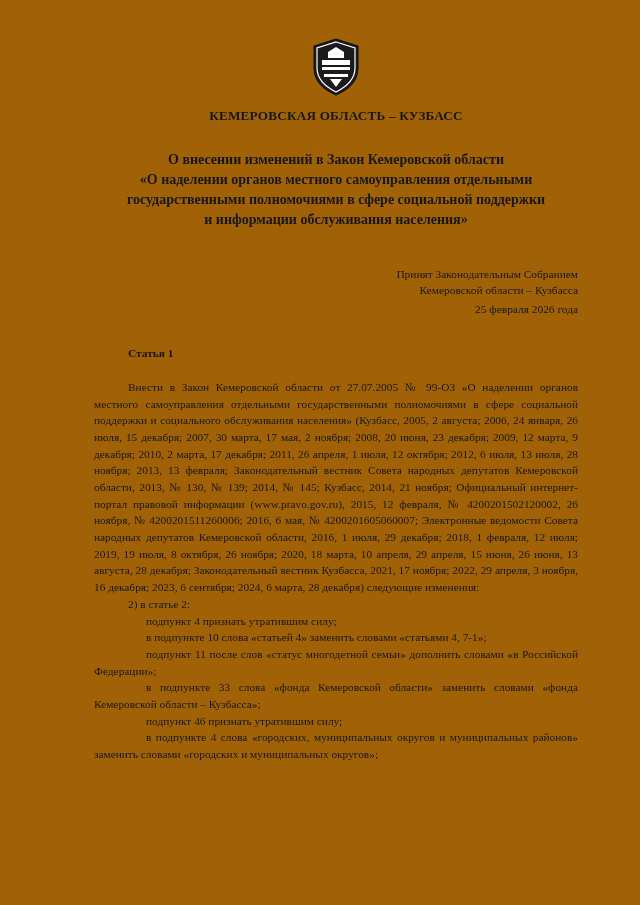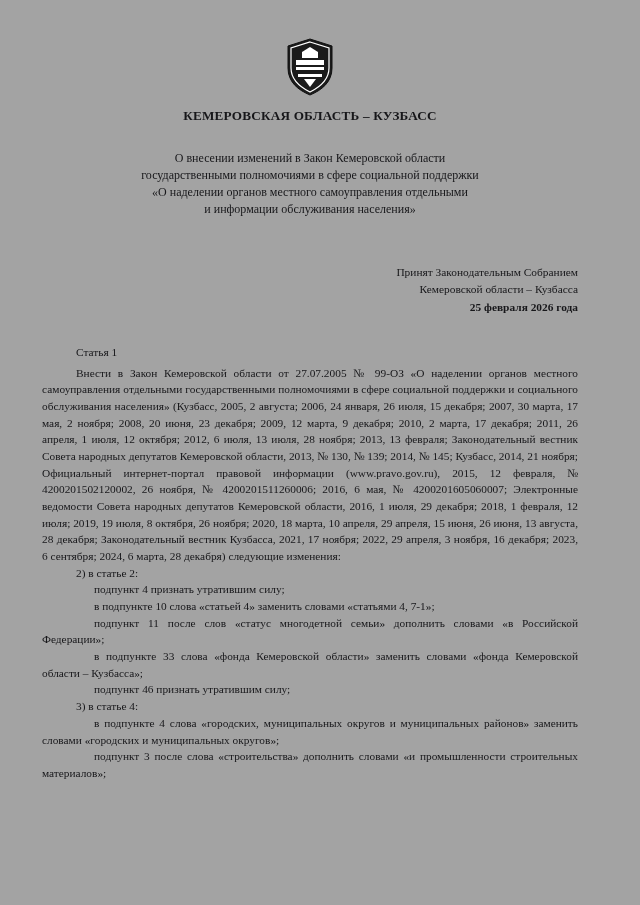--- a/index.html
+++ b/index.html
@@ -12,22 +12,22 @@
     height: 905px;
     font-family: "Liberation Serif", serif;
     color: #17171a;
     overflow: hidden;
   }
   .page {
     position: relative;
     width: 640px;
     height: 905px;
     box-sizing: border-box;
-    padding: 34px 62px 10px 42px;
-    background: #a3a3a3;
+    padding: 34px 62px 10px 94px;
+    background: #a16207;
   }
   .emblem-wrap {
     display: flex;
     justify-content: center;
     align-items: flex-start;
     height: 62px;
     margin-top: 4px;
   }
   .emblem {
     width: 52px;
@@ -42,45 +42,45 @@
   }
   .doc-type {
     text-align: center;
     font-size: 13px;
     font-weight: bold;
     margin-top: 24px;
     letter-spacing: 0.4px;
   }
   .doc-title {
     text-align: center;
-    font-size: 12px;
-    font-weight: normal;
+    font-size: 14px;
+    font-weight: bold;
     line-height: 1.42;
     margin-top: 26px;
     padding: 0 14px;
   }
   .adoption {
-    margin-top: 46px;
+    margin-top: 36px;
     text-align: right;
     font-size: 11.4px;
     line-height: 1.45;
   }
   .adoption .date {
-    font-weight: bold;
+    font-weight: normal;
     display: block;
     margin-top: 2px;
   }
   .article-head {
     margin-top: 30px;
     font-size: 11.4px;
-    font-weight: normal;
+    font-weight: bold;
     text-indent: 34px;
   }
   .body-text {
-    margin-top: 7px;
+    margin-top: 20px;
     font-size: 11.35px;
     line-height: 1.47;
     text-align: justify;
     text-justify: inter-word;
   }
   .para {
     text-indent: 34px;
     margin: 0;
     padding: 0;
   }
@@ -106,39 +106,37 @@
       <rect x="14" y="36" width="24" height="3" fill="#ffffff"></rect>
       <path d="M20 41 L32 41 L26 49 Z" fill="#ffffff"></path>
     </svg>
   </div>
 
   <div class="region-title">КЕМЕРОВСКАЯ ОБЛАСТЬ – КУЗБАСС</div>
 
 
   <div class="doc-title">
     <div>О внесении изменений в Закон Кемеровской области</div>
+    <div>«О наделении органов местного самоуправления отдельными</div>
     <div>государственными полномочиями в сфере социальной поддержки</div>
-    <div>«О наделении органов местного самоуправления отдельными</div>
     <div>и информации обслуживания населения»</div>
   </div>
 
   <div class="adoption">
     <div>Принят Законодательным Собранием</div>
     <div>Кемеровской области – Кузбасса</div>
     <div class="date">25 февраля 2026 года</div>
   </div>
 
   <div class="article-head">Статья 1</div>
 
   <div class="body-text" id="article-body">
       <p class="para">Внести в Закон Кемеровской области от 27.07.2005 № 99-ОЗ «О наделении органов местного самоуправления отдельными государственными полномочиями в сфере социальной поддержки и социального обслуживания населения» (Кузбасс, 2005, 2 августа; 2006, 24 января, 26 июля, 15 декабря; 2007, 30 марта, 17 мая, 2 ноября; 2008, 20 июня, 23 декабря; 2009, 12 марта, 9 декабря; 2010, 2 марта, 17 декабря; 2011, 26 апреля, 1 июля, 12 октября; 2012, 6 июля, 13 июля, 28 ноября; 2013, 13 февраля; Законодательный вестник Совета народных депутатов Кемеровской области, 2013, № 130, № 139; 2014, № 145; Кузбасс, 2014, 21 ноября; Официальный интернет-портал правовой информации (www.pravo.gov.ru), 2015, 12 февраля, № 4200201502120002, 26 ноября, № 4200201511260006; 2016, 6 мая, № 4200201605060007; Электронные ведомости Совета народных депутатов Кемеровской области, 2016, 1 июля, 29 декабря; 2018, 1 февраля, 12 июля; 2019, 19 июля, 8 октября, 26 ноября; 2020, 18 марта, 10 апреля, 29 апреля, 15 июня, 26 июня, 13 августа, 28 декабря; Законодательный вестник Кузбасса, 2021, 17 ноября; 2022, 29 апреля, 3 ноября, 16 декабря; 2023, 6 сентября; 2024, 6 марта, 28 декабря) следующие изменения:</p>
       <p class="para">2) в статье 2:</p>
       <p class="para wide-indent">подпункт 4 признать утратившим силу;</p>
       <p class="para wide-indent">в подпункте 10 слова «статьей 4» заменить словами «статьями 4, 7-1»;</p>
       <p class="para wide-indent">подпункт 11 после слов «статус многодетной семьи» дополнить словами «в Российской Федерации»;</p>
       <p class="para wide-indent">в подпункте 33 слова «фонда Кемеровской области» заменить словами «фонда Кемеровской области – Кузбасса»;</p>
       <p class="para wide-indent">подпункт 46 признать утратившим силу;</p>
-      <p class="para">3) в статье 4:</p>
       <p class="para wide-indent">в подпункте 4 слова «городских, муниципальных округов и муниципальных районов» заменить словами «городских и муниципальных округов»;</p>
-      <p class="para wide-indent">подпункт 3 после слова «строительства» дополнить словами «и промышленности строительных материалов»;</p>
     </div>
 
 </div>
 
 </body></html>

